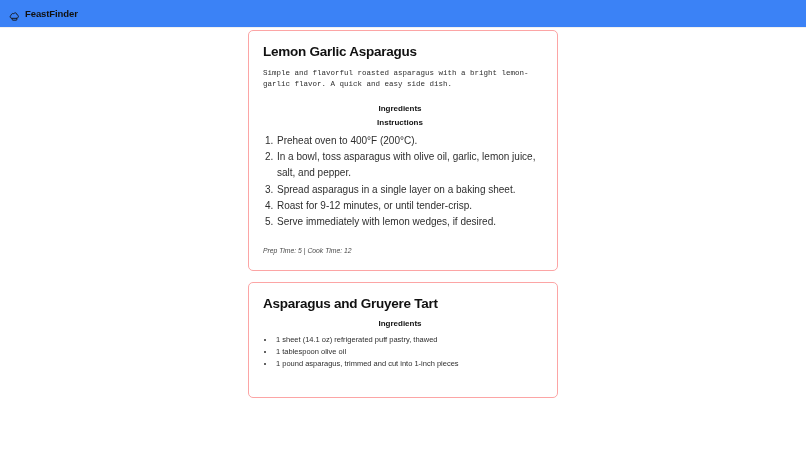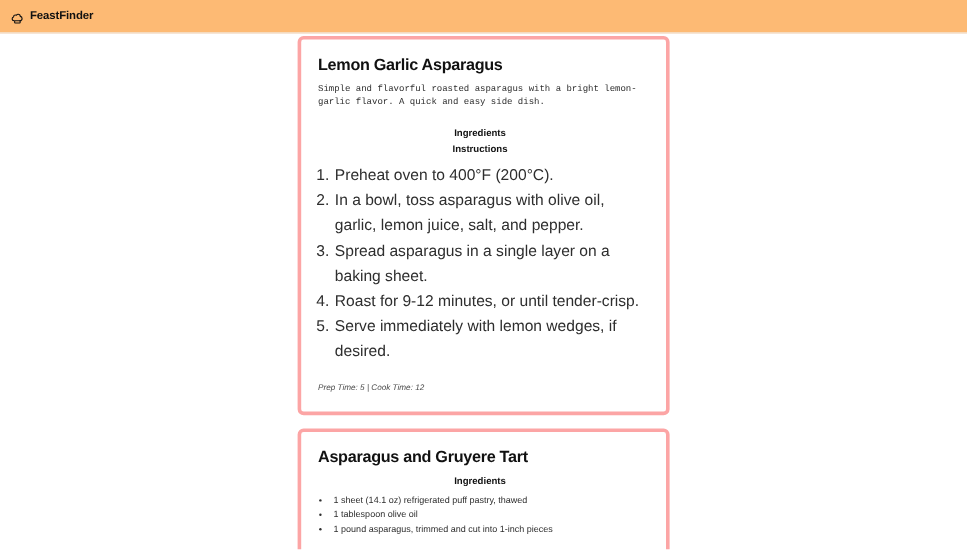--- a/index.html
+++ b/index.html
@@ -12,21 +12,21 @@
     background: #ffffff;
     font-family: "Liberation Sans", sans-serif;
     color: #1a1a1a;
     -webkit-font-smoothing: antialiased;
   }
 
   
   .header {
     height: 28px;
     width: 100%;
-    background: #fdba74;
+    background: #3b82f6;
     border-bottom: 1px solid #f0f0f1;
     display: flex;
     align-items: center;
     justify-content: space-between;
     padding: 0 9px 0 9px;
   }
   .brand {
     display: flex;
     align-items: center;
     gap: 5px;
@@ -96,21 +96,21 @@
     flex-direction: column;
     align-items: center;
   }
   .cards {
     width: 310px;
     margin-top: 2px;
   }
 
   
   .card {
-    border: 3px solid #fca5a5;
+    border: 1px solid #fca5a5;
     border-radius: 5px;
     background: #ffffff;
     padding: 13px 20px 14px 14px;
     margin-bottom: 11px;
   }
   .card-title {
     font-size: 13.5px;
     font-weight: bold;
     color: #111111;
     margin: 0 0 8px 0;
@@ -142,21 +142,21 @@
     color: #2e2e2e;
     line-height: 1.62;
     padding-left: 1px;
   }
   ol.instructions {
     margin: 0 0 0 0;
     padding-left: 13px;
     list-style: decimal;
   }
   ol.instructions li {
-    font-size: 13px;
+    font-size: 10px;
     color: #2e2e2e;
     line-height: 1.62;
     padding-left: 1px;
   }
   .meta {
     margin-top: 16px;
     font-size: 6.8px;
     font-style: italic;
     color: #4a4a4a;
     line-height: 1.4;

